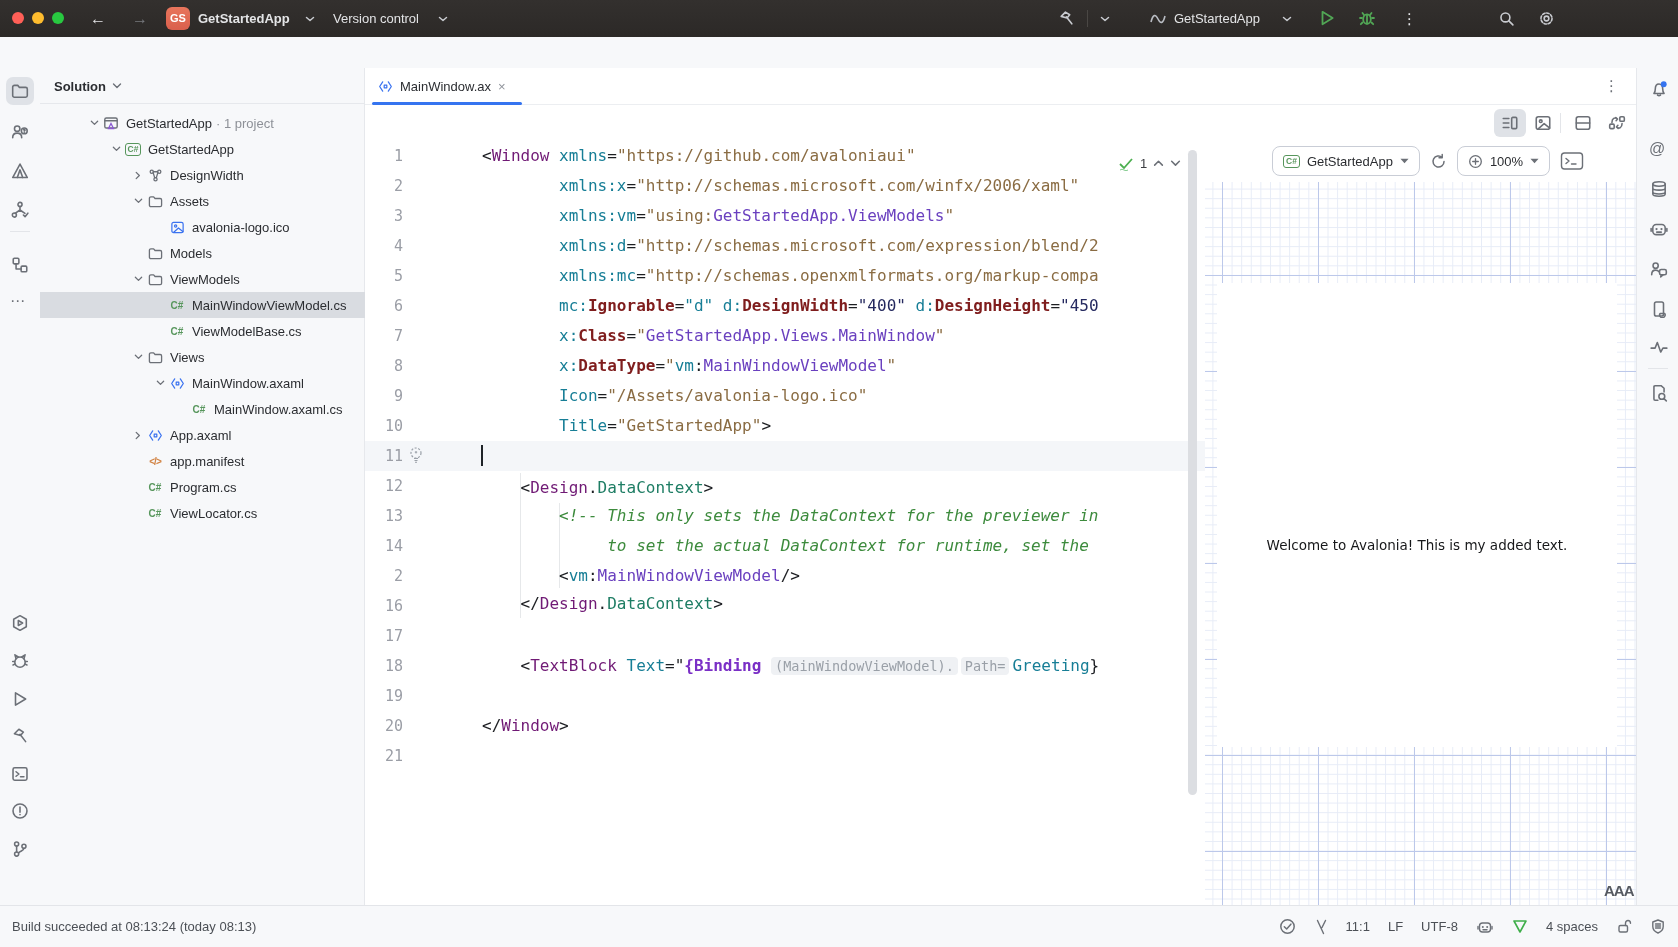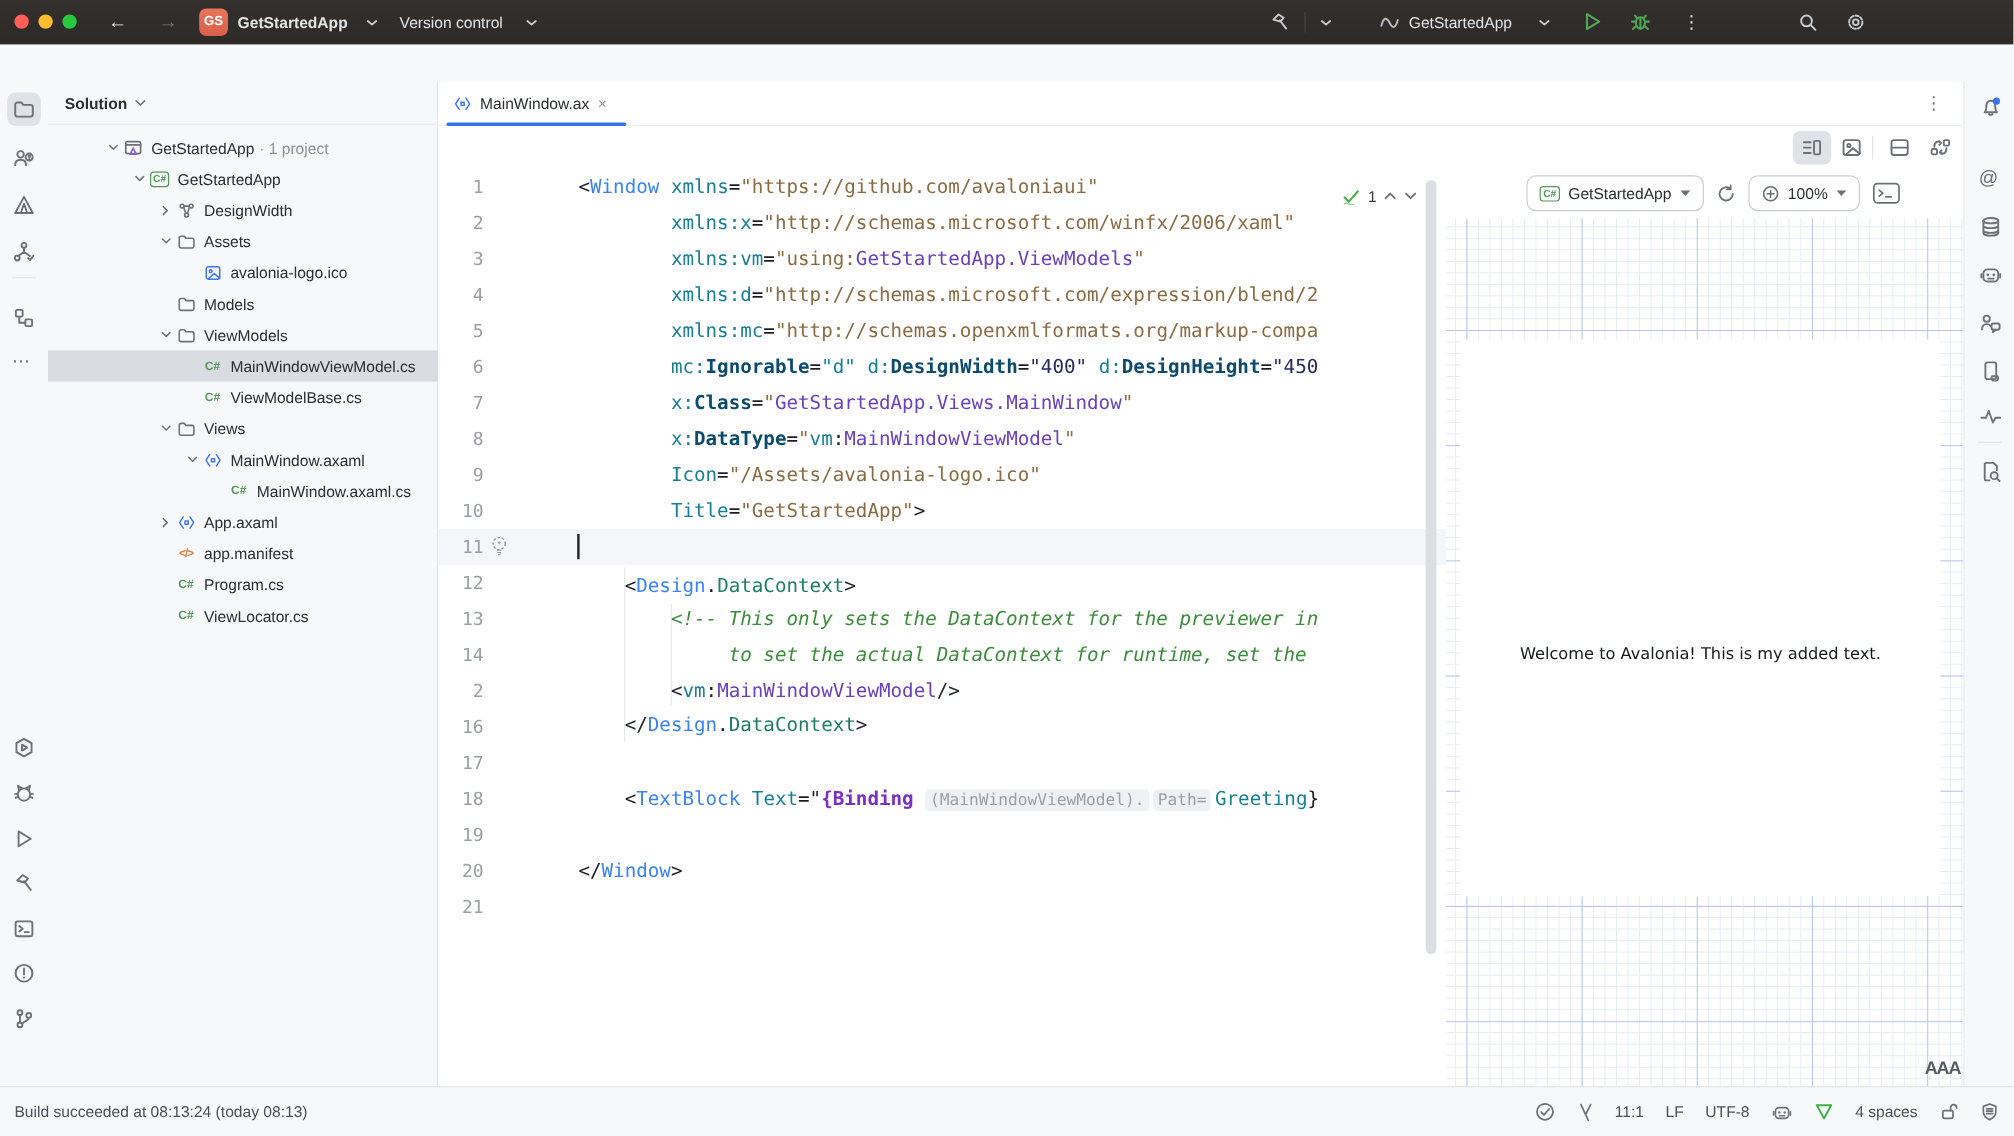--- a/index.html
+++ b/index.html
@@ -61,23 +61,23 @@
 
   
   #editor{left:365px;top:140px;width:840px;height:765px;background:#fff;overflow:hidden;}
   #curline{left:0px;top:301px;width:840px;height:30px;background:#f4f6f9;}
   .gut{position:absolute;left:0px;top:1px;width:38px;text-align:right;
        font-family:"DejaVu Sans Mono",monospace;font-size:15px;color:#9b9ea6;}
   .gut div{height:30px;line-height:30px;}
   #code{position:absolute;left:117px;top:1px;font-family:"DejaVu Sans Mono",monospace;font-size:16px;}
   .codeln{position:absolute;left:0;height:30px;line-height:30px;white-space:pre;}
   .tk-pln{color:#1c1e22;}
-  .tk-tag{color:#3b82f6;text-align:right;}
+  .tk-tag{color:#701a75;text-align:right;}
   .tk-attr{color:#177e96;}
-  .tk-attrd{color:#0c4a6e;font-weight:bold;}
+  .tk-attrd{color:#7f1d1d;font-weight:bold;}
   .tk-num{color:#25295f;}
   .tk-str{color:#8a6c43;}
   .tk-cls{color:#6a40bf;}
   .tk-cmt{color:#3d8b3d;font-style:italic;}
   .tk-teal2{color:#1e7d64;}
   .tk-bind{color:#7a2fc6;font-weight:bold;}
   .tk-inlay{background:#eff1f4;color:#9aa0a8;border-radius:4px;padding:1px 4px;font-size:13.5px;margin-right:3px;}
   #caret{left:481px;top:305px;width:2px;height:21px;background:#1f2328;}
   .iguide{width:1px;background:#e6e8ea;}
   #inspect{left:1118px;top:156px;display:flex;align-items:center;gap:6px;font-size:13px;color:#3c3e42;}

